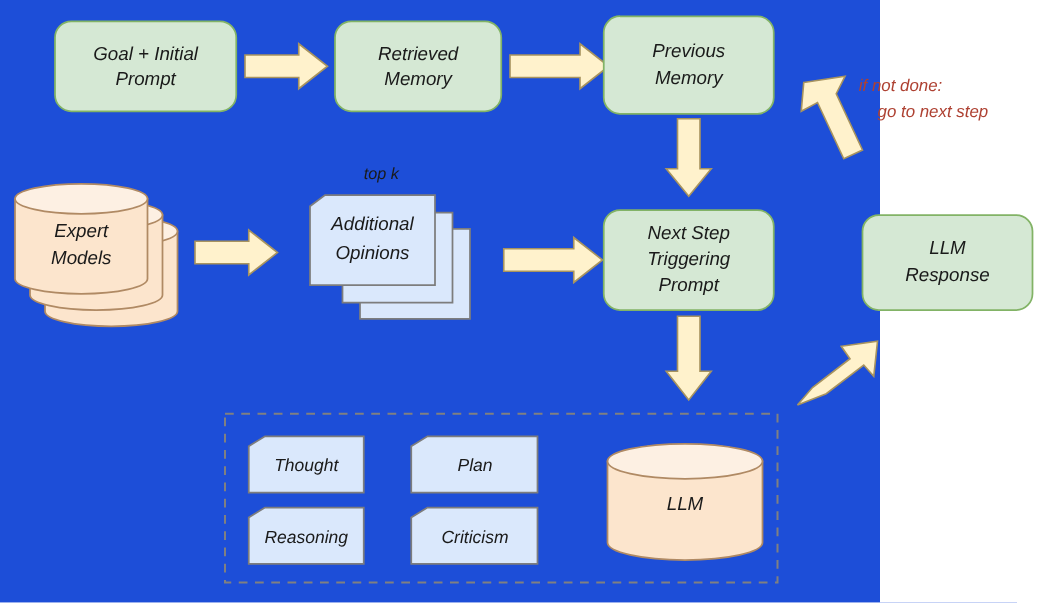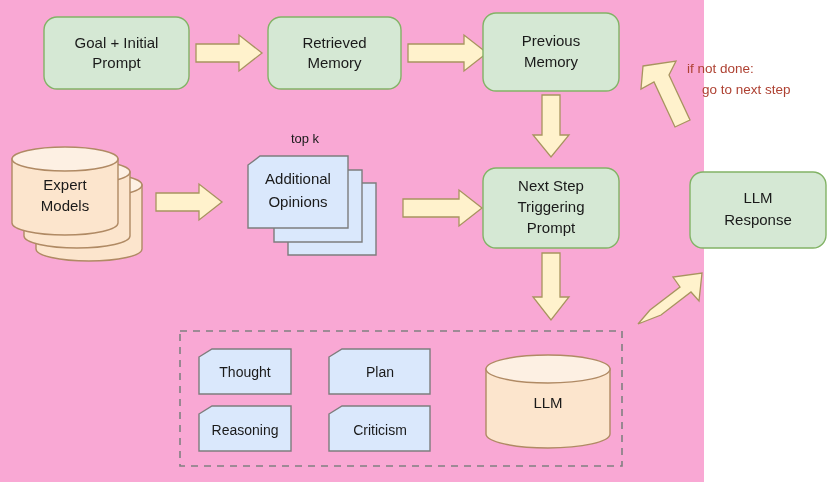--- a/index.html
+++ b/index.html
@@ -10,21 +10,22 @@
   body {
     width: 840px;
     height: 482px;
     font-family: "Liberation Sans", sans-serif;
     overflow: hidden;
   }
   #canvas {
     position: relative;
     width: 704px;
     height: 482px;
-    background: #f9a8d4;
+    background: #1d4ed8;
+    font-style: italic;
   }
   svg.diagram {
     display: block;
     width: 840px;
     height: 482px;
   }
   .node-label {
     font-family: "Liberation Sans", sans-serif;
     font-size: 15px;
     fill: #1a1a1a;

